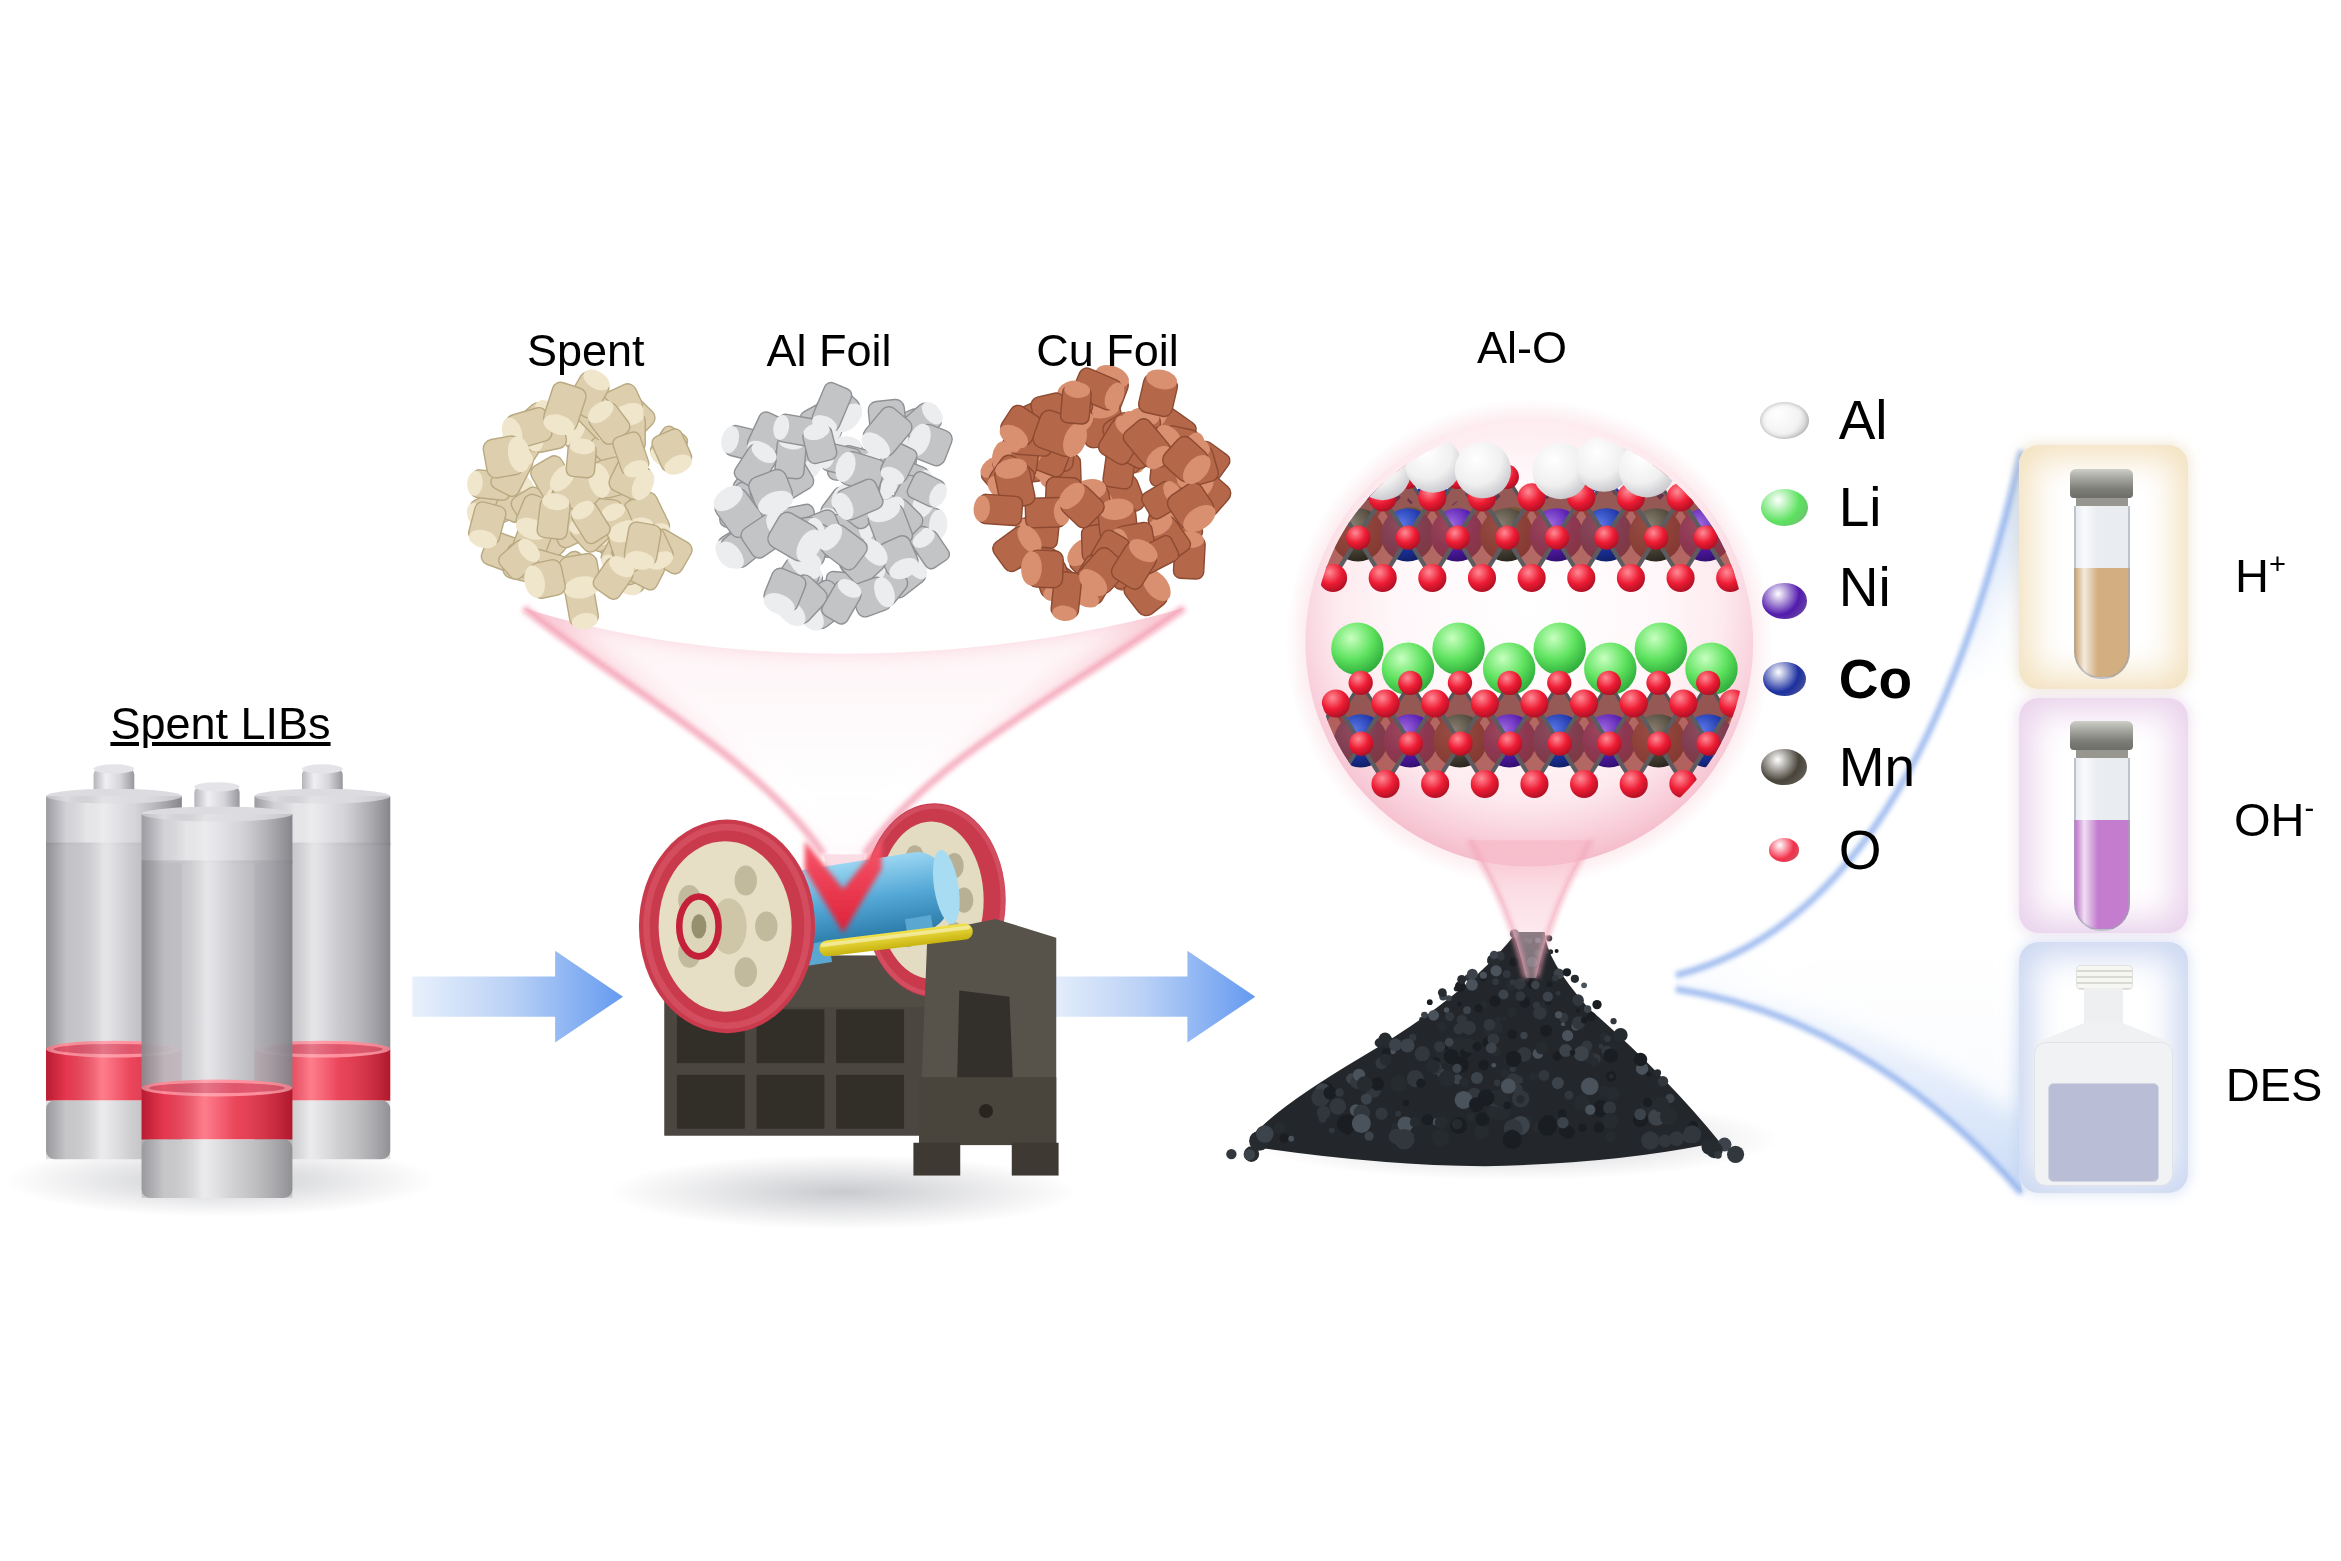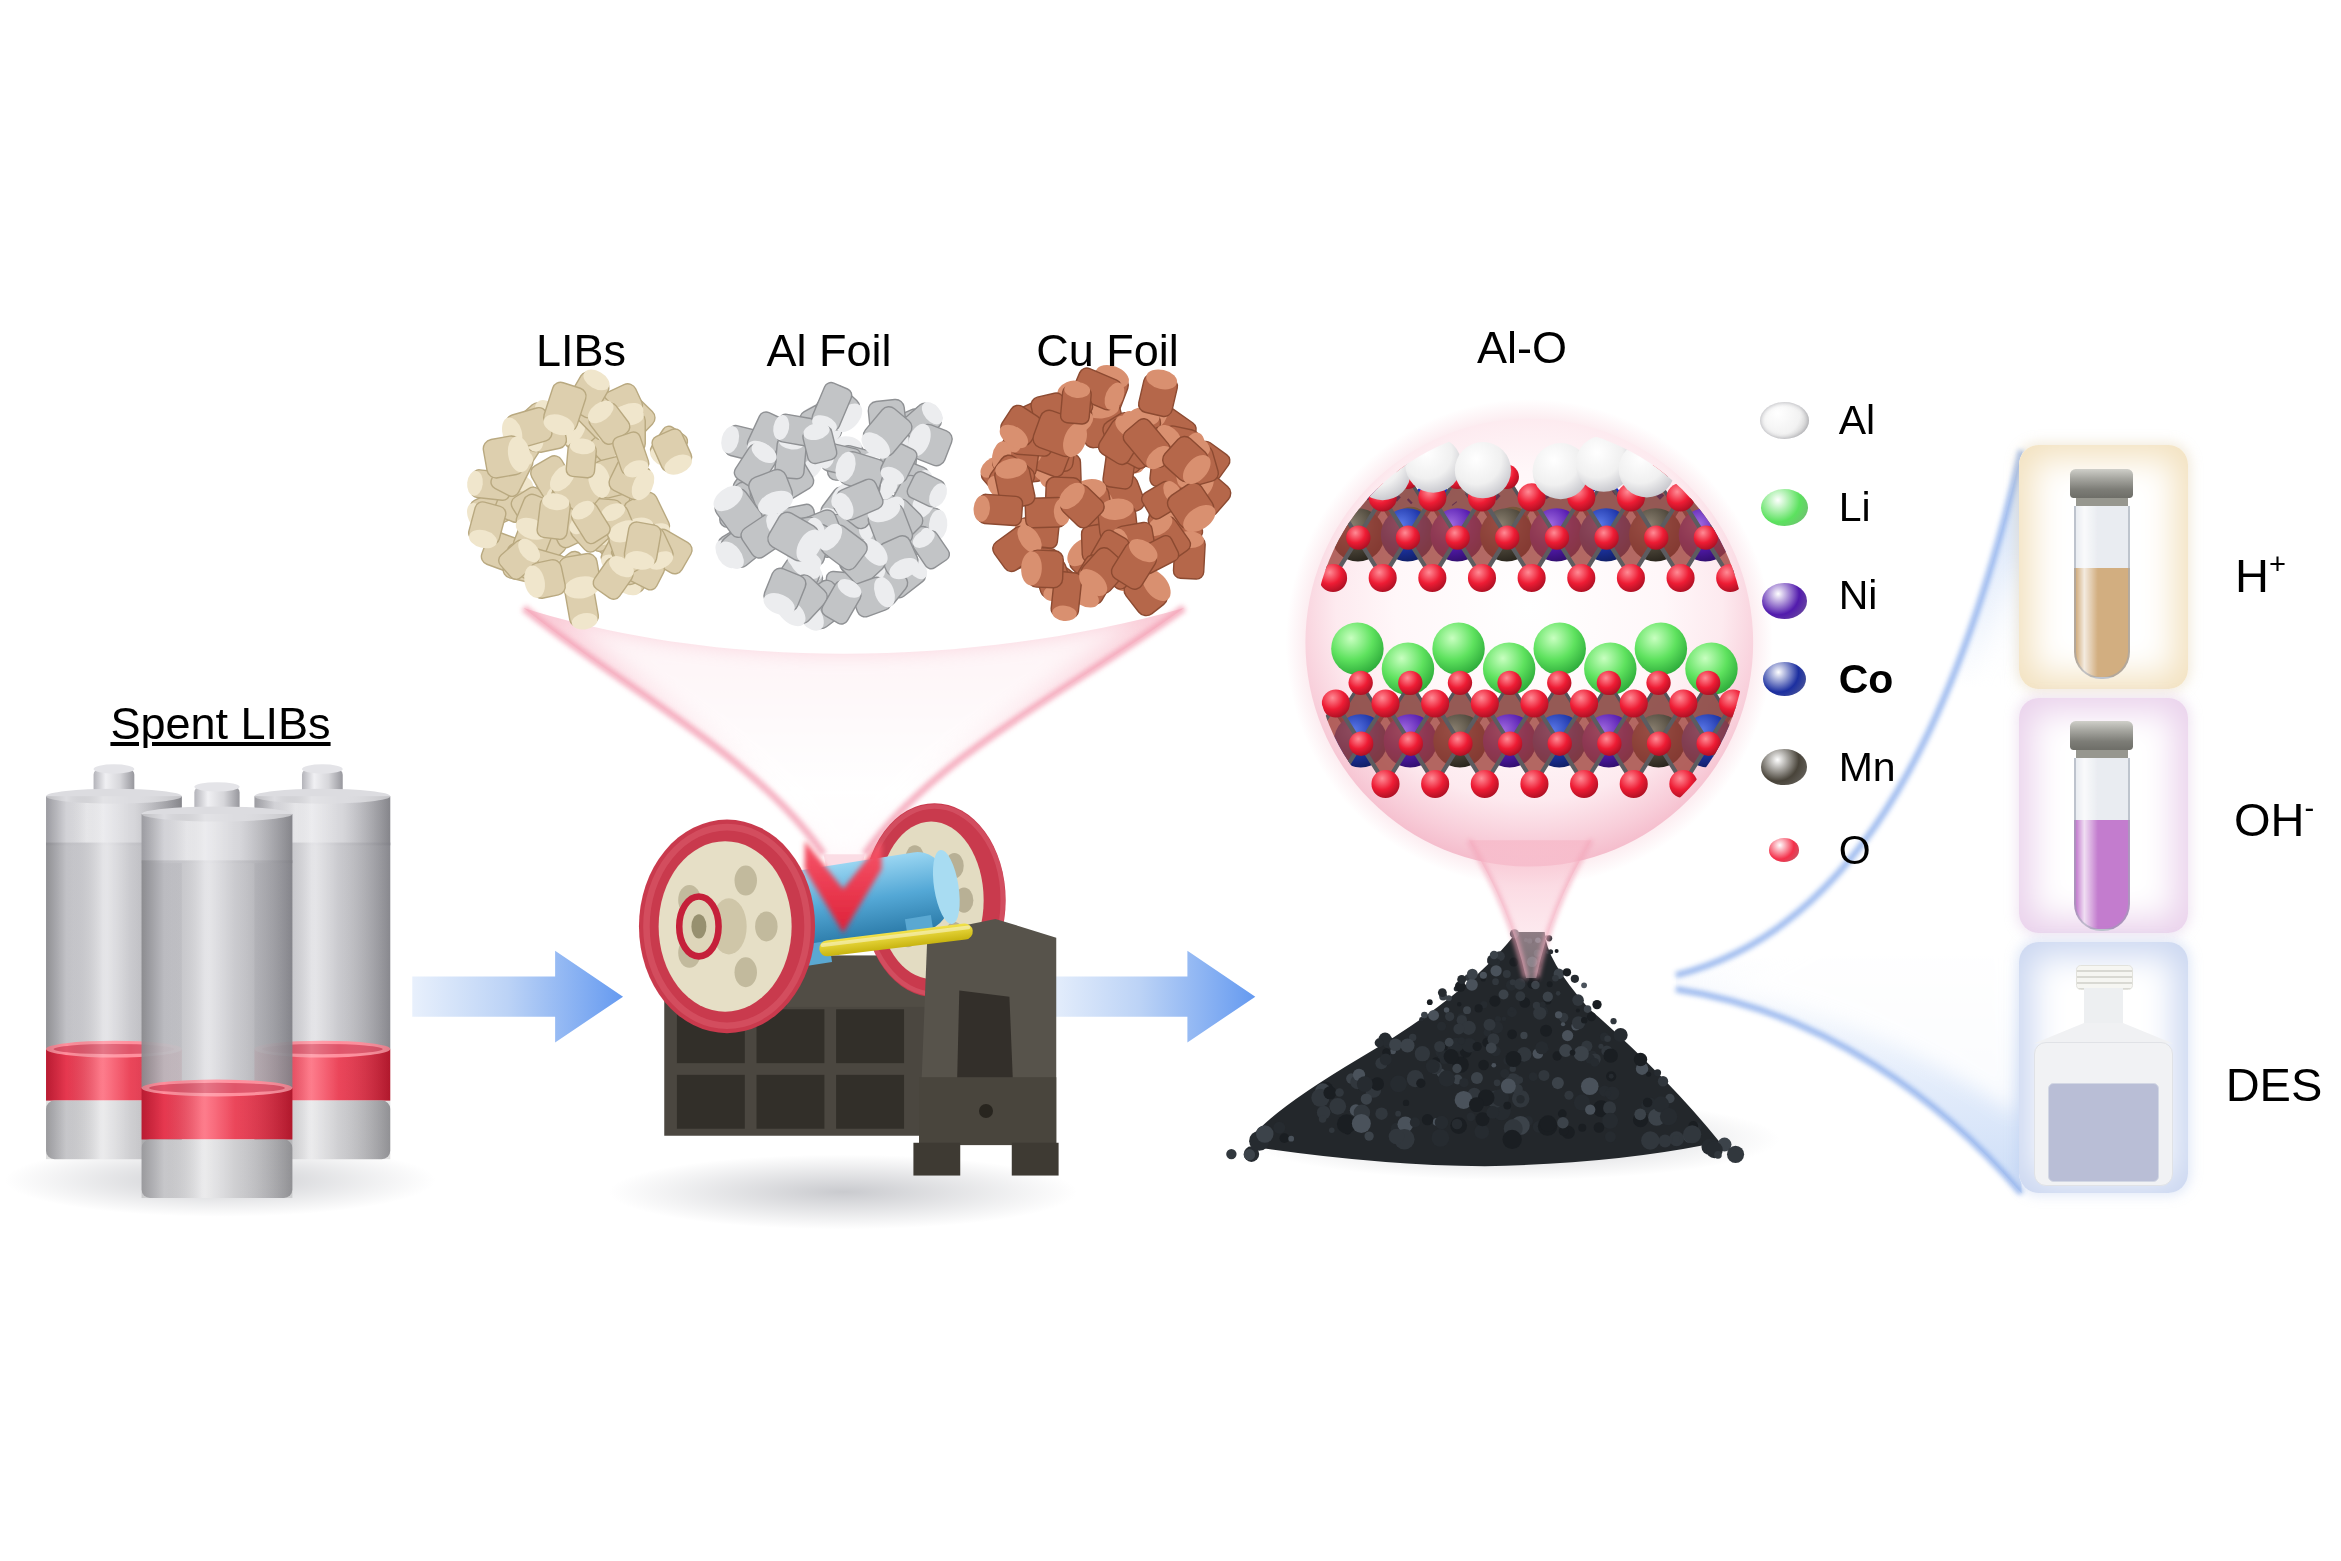--- a/index.html
+++ b/index.html
@@ -6,21 +6,21 @@
   #canvas{position:relative;width:2342px;height:1561px;background:#ffffff;overflow:hidden;
           font-family:"Liberation Sans","DejaVu Sans",sans-serif;color:#000;}
   svg{position:absolute;left:0;top:0;}
   .lbl{position:absolute;color:#000;text-align:center;font-size:45px;font-weight:400;
        white-space:nowrap;line-height:1.12;}
   .lbl-r{font-size:47px;}
   .lbl sup{font-size:62%;position:relative;top:-0.05em;}
   .legend-row{position:absolute;left:1749px;height:52px;display:flex;align-items:center;}
   .swatch-cell{width:70px;display:flex;justify-content:center;align-items:center;}
   .swatch{display:inline-block;border-radius:50%;}
-  .legend-label{font-size:41px;margin-left:19.7px;}
+  .legend-label{font-size:55px;margin-left:19.7px;}
   .rbox{position:absolute;left:2019px;width:169px;background:#fff;border-radius:19.7px;}
   .tube{position:absolute;left:51px;width:63px;}
   .tube-cap{width:63px;height:29px;border-radius:5.6px 5.6px 3.7px 3.7px;
             background:linear-gradient(180deg,#cfcfc9 0%,#a9a9a3 30%,#7d7d77 70%,#6e6e68 100%);}
   .tube-ring{width:52px;height:7.5px;margin:0 auto;background:#97978f;}
   .tube-glass{width:52px;height:171px;margin:0 auto;border:2.3px solid rgba(154,162,176,0.55);
               border-top:none;border-radius:0 0 27px 27px;}
   .bottle{position:absolute;left:0;top:0;width:169px;height:251px;}
   .b-cap{position:absolute;left:57px;top:23.4px;width:55px;height:22.5px;border-radius:4.7px;
          background:repeating-linear-gradient(180deg,#f6f6f2 0px,#f6f6f2 3.7px,#d9d9d3 3.7px,#d9d9d3 6px);
@@ -1601,21 +1601,21 @@
       </g>
 
     <g>
       <path d="M 3136 1794 Q 3225 1940 3258 2088 L 3280 2088 Q 3310 1940 3398 1794 Z" fill="url(#gPinkCone)" opacity="0.85"></path>
       <path d="M 3136 1794 Q 3225 1940 3258 2088" fill="none" stroke="#f3a6ba" stroke-width="10" opacity="0.8" filter="url(#fSoft)"></path>
       <path d="M 3398 1794 Q 3310 1940 3280 2088" fill="none" stroke="#f3a6ba" stroke-width="10" opacity="0.8" filter="url(#fSoft)"></path>
     </g>
   </svg>
 
   <div class="lbl" style="left:108px;top:699px;width:225px;text-decoration:underline;">Spent LIBs</div>
-  <div class="lbl" style="left:527px;top:326px;width:108px;">LIBs</div>
+  <div class="lbl" style="left:527px;top:326px;width:108px;">Spent</div>
   <div class="lbl" style="left:761px;top:326px;width:136px;">Al Foil</div>
   <div class="lbl" style="left:1035px;top:326px;width:145px;">Cu Foil</div>
   <div class="lbl" style="left:1468px;top:323px;width:108px;">Al-O</div>
 
   <div id="legend">
     <div class="legend-row" style="top:394px;">
       <span class="swatch-cell">
           <span class="swatch" id="sw0" style="width: 49px; height: 37px; background: radial-gradient(circle at 36% 30%, rgb(255, 255, 255) 0%, rgb(242, 242, 242) 55%, rgba(0, 0, 0, 0.45) 130%); box-shadow: rgba(120, 120, 130, 0.6) 0px 0px 5.6px inset;"></span>
         </span>
       <span class="legend-label">Al</span>

